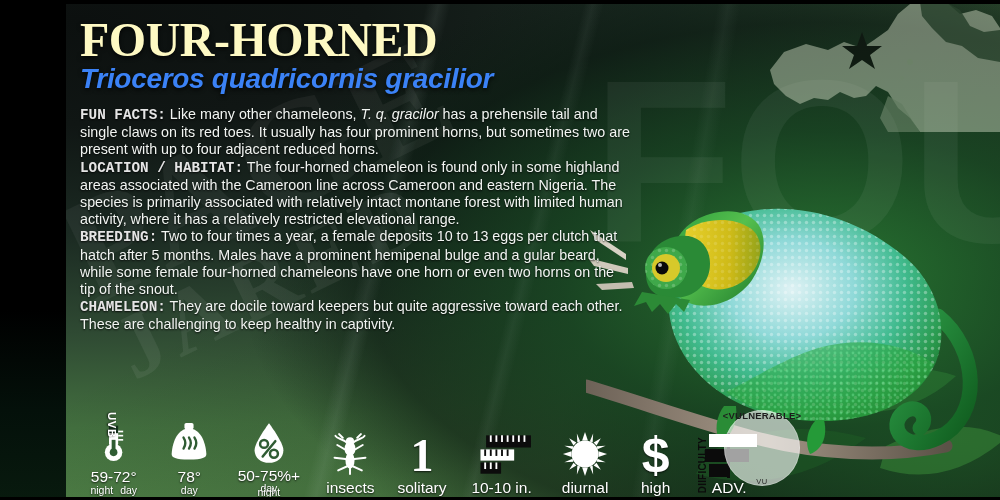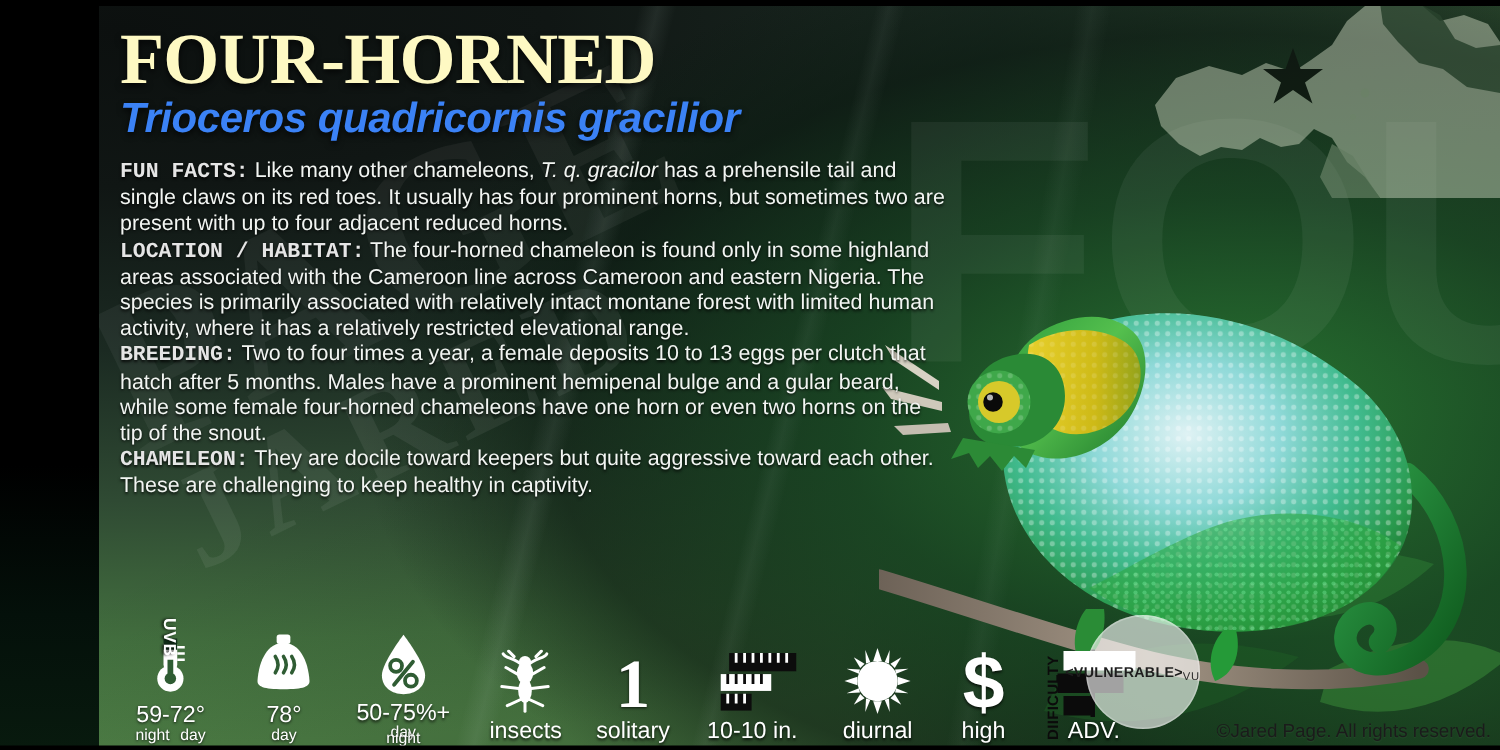--- a/index.html
+++ b/index.html
@@ -189,21 +189,21 @@
   .db1 { left: 8px;  top: 1px;  width: 48px; height: 13px; background:#ffffff; }
   .db2 { left: 4px;  top: 16px; width: 44px; height: 13px; background:#0b0b0b; }
   .db3 { left: 8px;  top: 31px; width: 20px; height: 13px; background:#0b0b0b; }
   .db-bar { left: 26px; top: 0px; width: 3px; height: 45px; background:#0b0b0b; }
 
   
   .badge {
     position: absolute; right: 200px; bottom: 14px;
     width: 76px; height: 76px; border-radius: 50%;
     background: rgba(255,255,255,.62);
-    display: flex; flex-direction: row; align-items: center; justify-content: flex-end;
+    display: flex; flex-direction: column; align-items: center; justify-content: space-between;
     z-index: 8;
     box-shadow: 0 0 0 1px rgba(255,255,255,.25) inset;
   }
   .badge-main { font-size: 9.5px; font-weight: bold; color: #1d1d1d; letter-spacing: .2px; }
   .badge-sub { font-size: 7.5px; color: #2a2a2a; margin-top: 5px; letter-spacing: .5px; }
 
   .copyright {
     position: absolute; right: 6px; bottom: 6px;
     font-size: 12.5px; color: #1b1b1b;
     z-index: 9;
@@ -499,18 +499,17 @@
       <div class="cap">ADV.</div>
     </div>
 
   </div>
 
   <div class="badge">
     <div class="badge-main">&lt;VULNERABLE&gt;</div>
     <div class="badge-sub">VU</div>
   </div>
 
-  <div class="copyright">©Jared Page. All rights reserved.</div>
 
   <div class="frame-top"></div>
   <div class="frame-bottom"></div>
 
 </div>
 
 </body></html>

